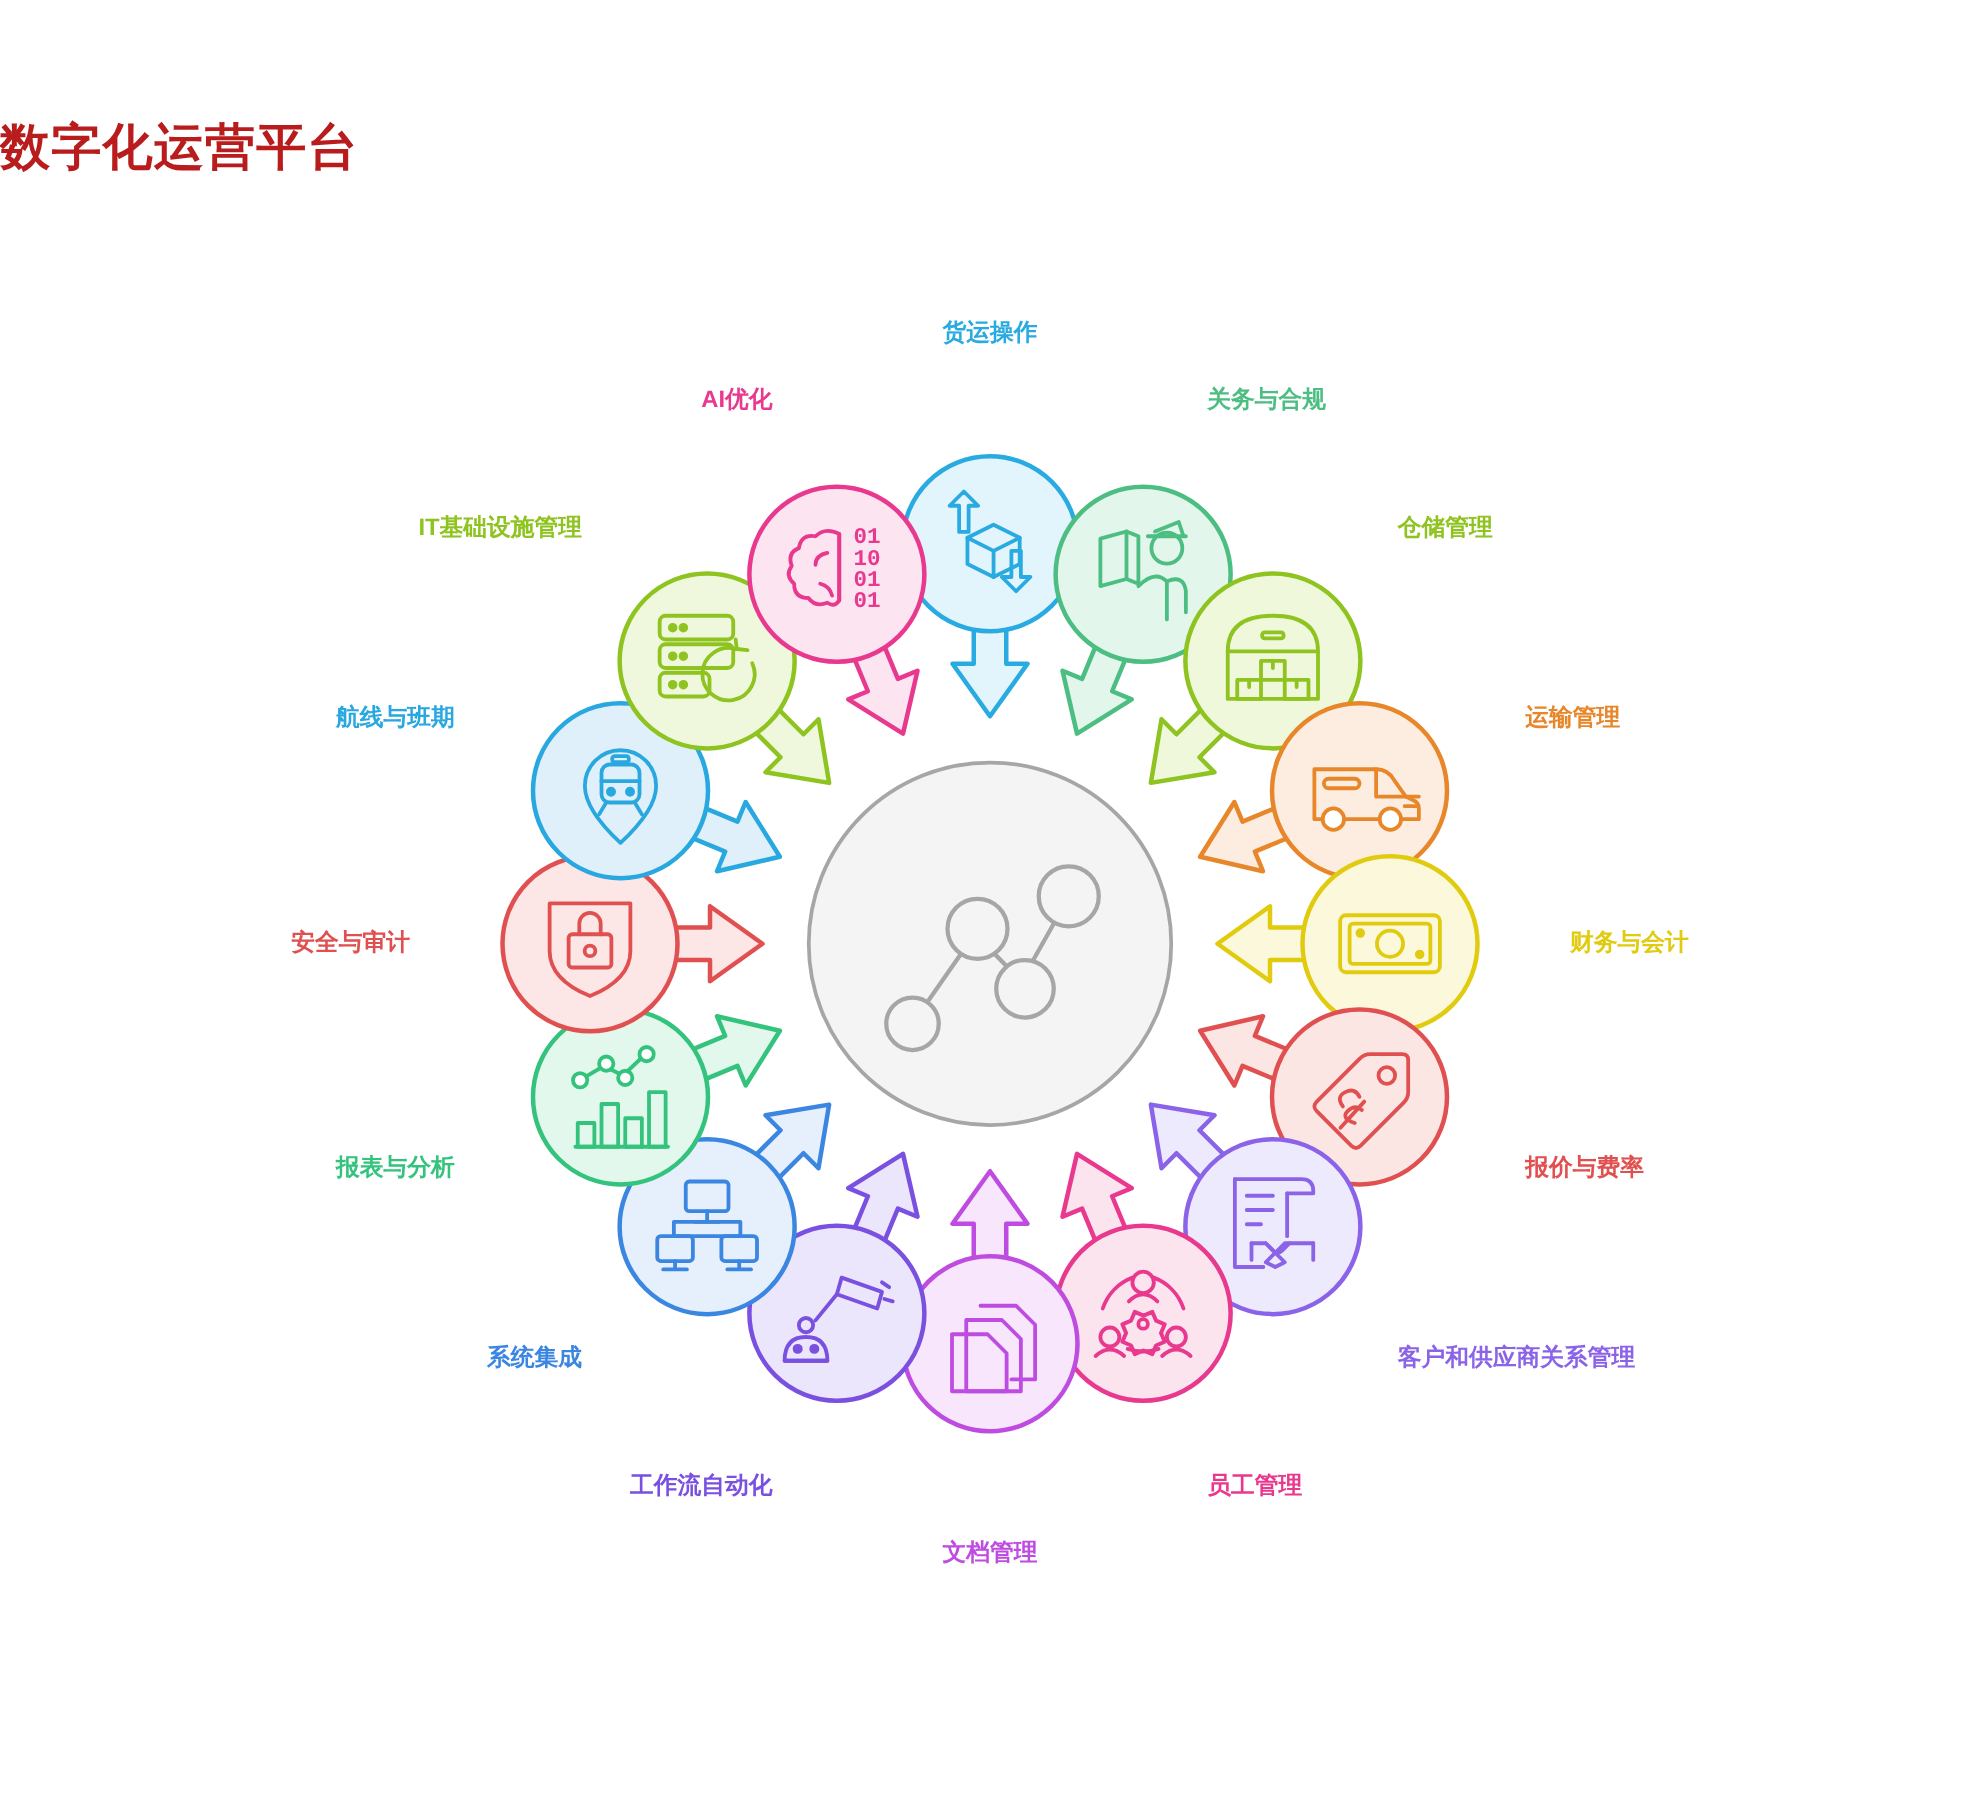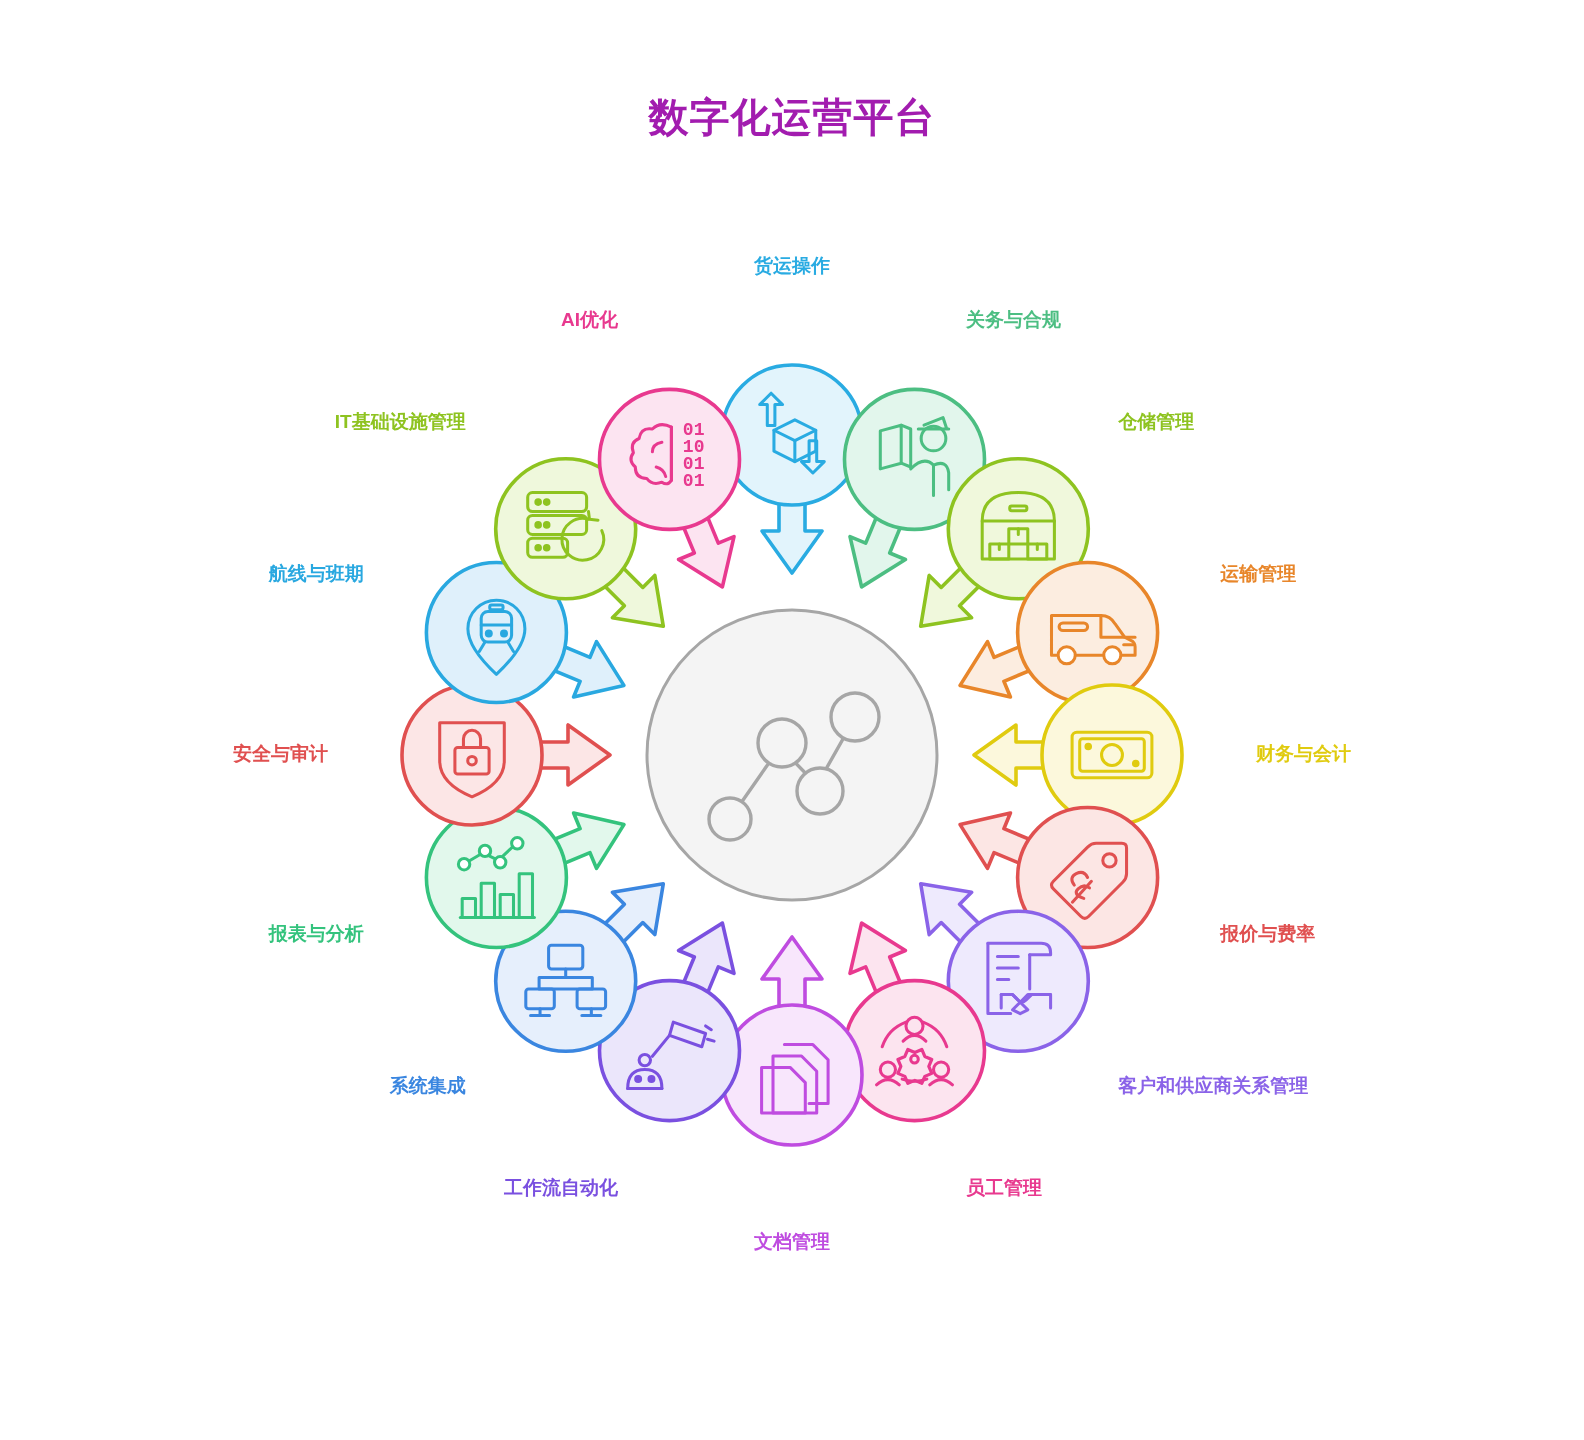--- a/index.html
+++ b/index.html
@@ -6,24 +6,23 @@
   body{
     width:1584px;height:1440px;
     background:#ffffff;
     font-family:"Liberation Sans","DejaVu Sans",sans-serif;
     overflow:hidden;
     position:relative;
   }
   #diagram-title{
     position:absolute;
     top:90px;left:0;width:1584px;
-    text-align:center;
     font-size:40px;
     font-weight:bold;
-    color:#a21caf;
+    color:#b91c1c;
     letter-spacing:1px;
   }
   #wheel-wrap{
     position:absolute;
     top:150px;left:0;
     width:1584px;height:1200px;
   }
   svg{display:block;}
   .node-label{
     font-family:"Liberation Sans","DejaVu Sans",sans-serif;

